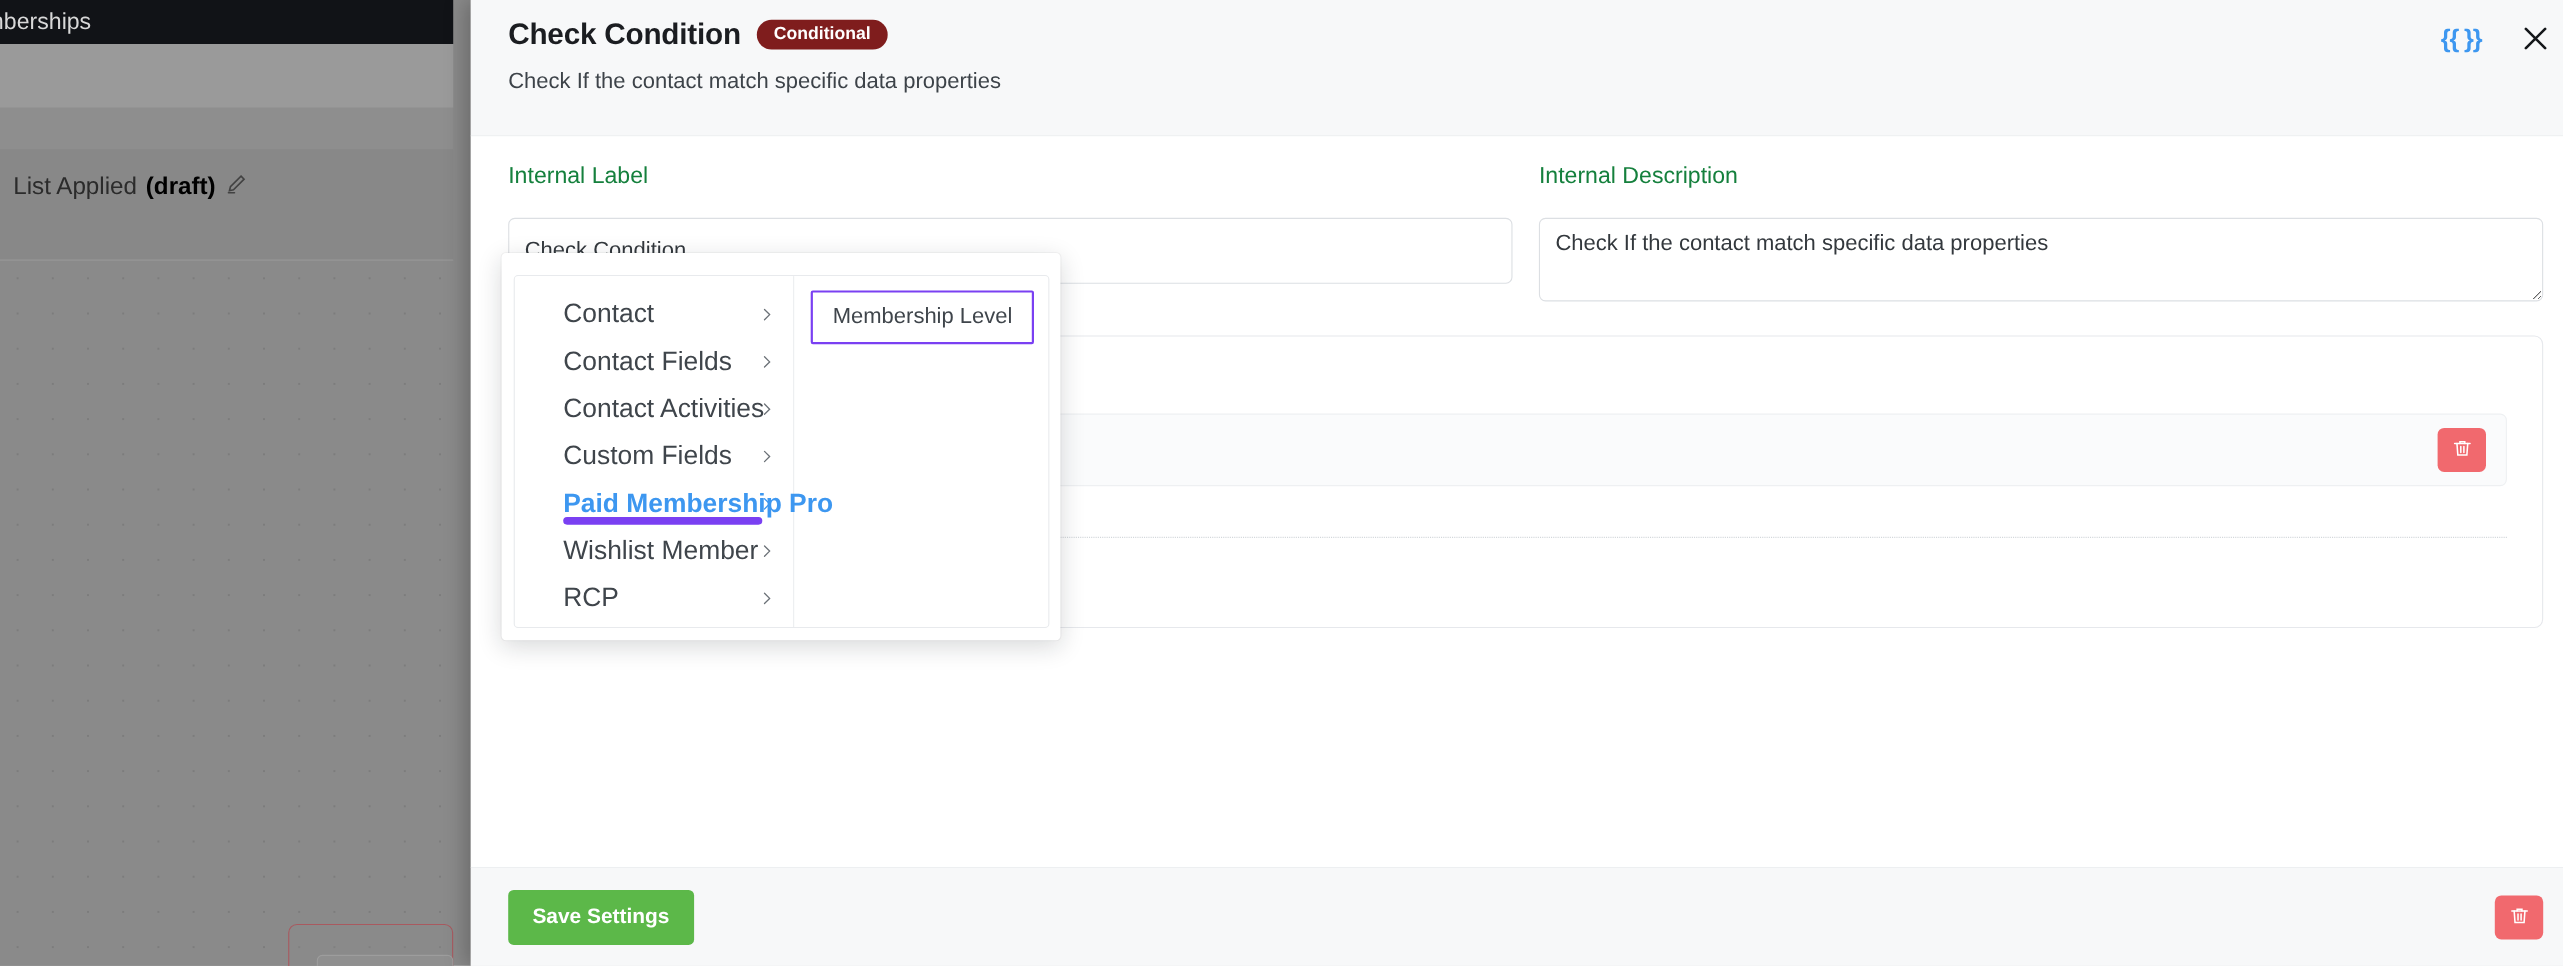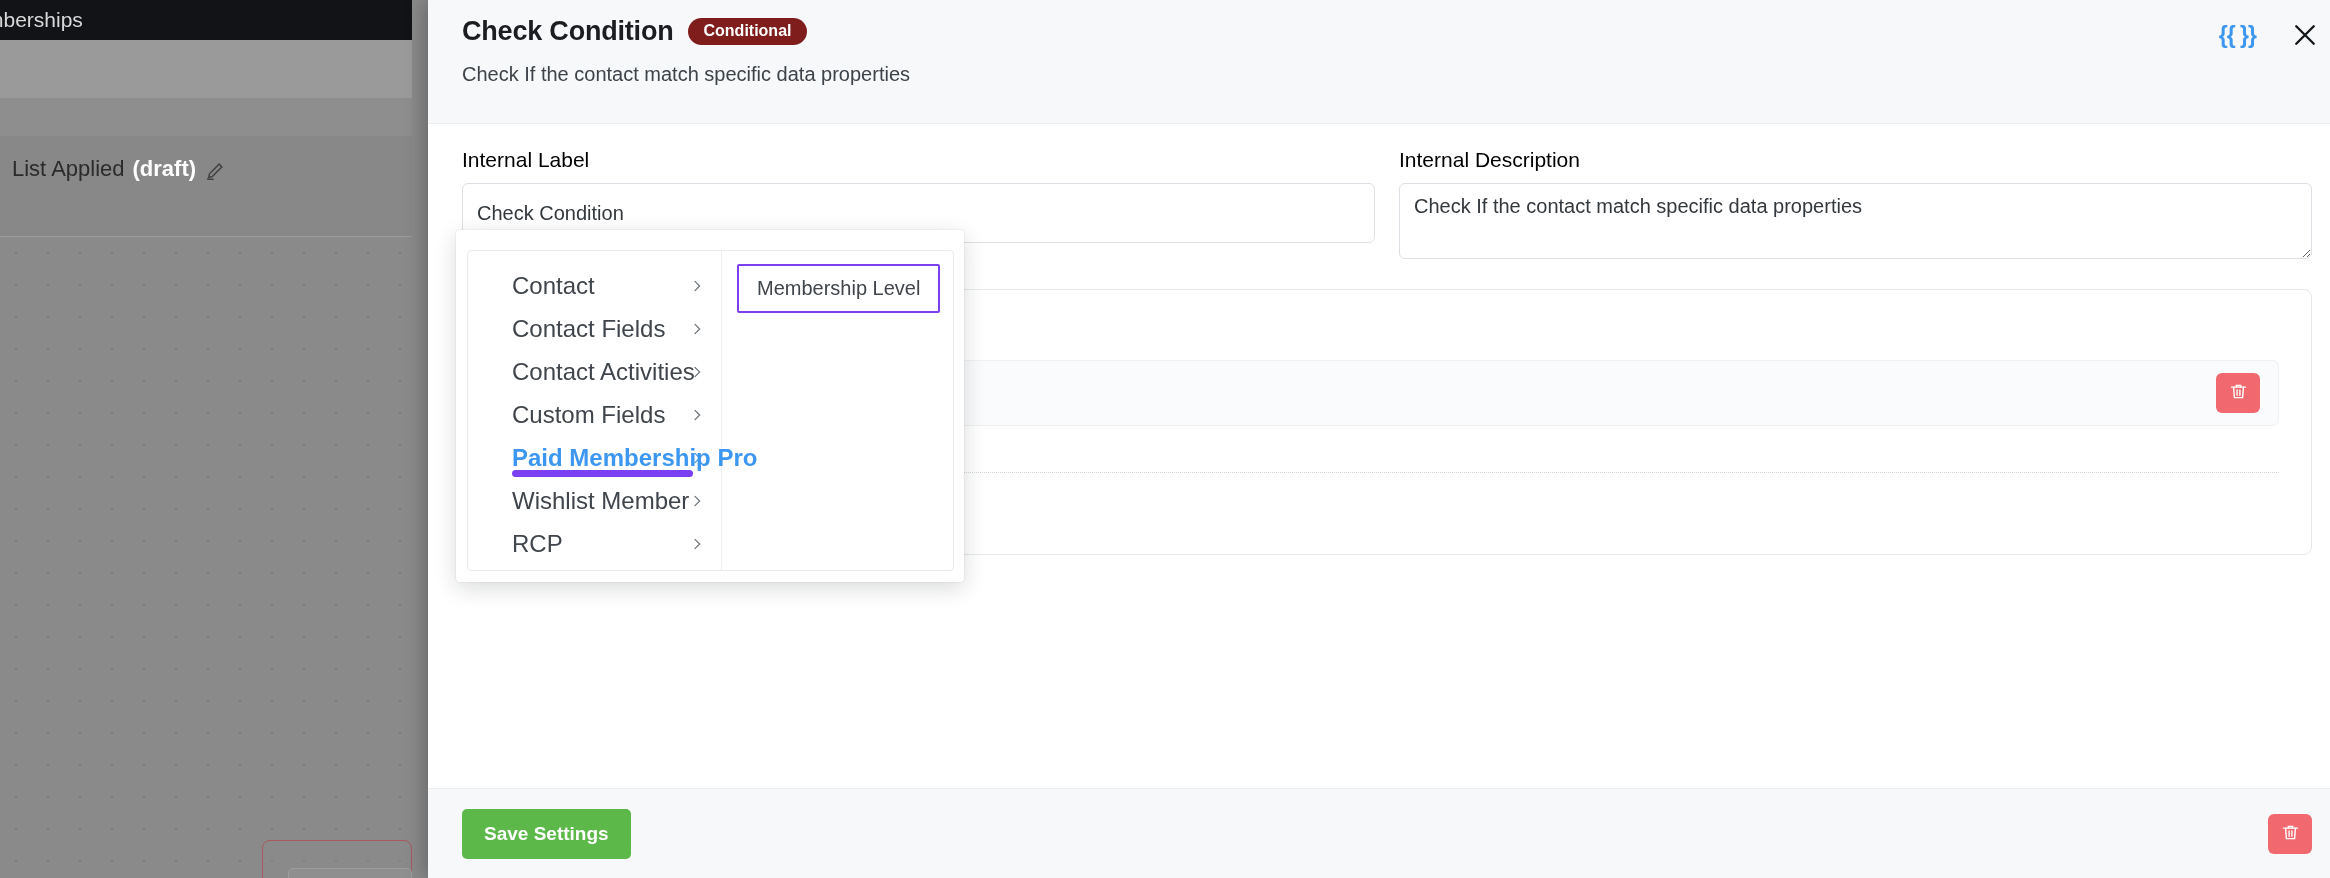--- a/index.html
+++ b/index.html
@@ -31,25 +31,25 @@
   #bg-strip {
     position: absolute; left: 0; top: 98px; width: 412px; height: 38px;
     background: #8e8e8e;
   }
   #bg-listrow {
     position: absolute; left: 0; top: 136px; width: 412px; height: 100px;
     background: #888888;
     display: flex; align-items: flex-start;
   }
   #bg-listrow-inner {
-    display: flex; align-items: flex-end; gap: 8px;
+    display: flex; align-items: flex-start; gap: 8px;
     padding: 20px 0 0 12px; white-space: nowrap;
   }
   #bg-list-label { color: #2b2b2b; font-size: 22px; }
-  #bg-list-draft { color: #ffffff; font-size: 22px; font-weight: bold; }
+  #bg-list-draft { color: #000000; font-size: 22px; font-weight: bold; }
   #bg-pencil { width: 22px; height: 22px; opacity: .75; }
   #bg-divider {
     position: absolute; left: 0; top: 236px; width: 412px; height: 1px;
     background: #9d9d9d;
   }
   #bg-canvas {
     position: absolute; left: 0; top: 237px; width: 412px; height: 641px;
     background-color: #8a8a8a;
     background-image: radial-gradient(#7c7c7c 1.4px, transparent 1.4px);
     background-size: 32px 32px;
@@ -115,21 +115,21 @@
     flex: 1 1 auto;
     padding: 24px 34px 0 34px;
     background: #ffffff;
     overflow: visible;
   }
   #fields-row {
     display: flex; gap: 24px;
   }
   .field-col { flex: 1 1 0; min-width: 0; }
   .field-label {
-    font-size: 21px; color: #000000; margin-bottom: 11px; display: block;
+    font-size: 21px; color: #15803d; margin-bottom: 26px; display: block;
   }
   #internal-label-input {
     width: 100%; height: 60px;
     border: 1px solid #dcdfe3; border-radius: 6px;
     font-size: 20px; color: #33383d;
     padding: 0 14px; background: #fff;
     font-family: "Liberation Sans", sans-serif;
   }
   #internal-description-input {
     width: 100%; height: 76px;

